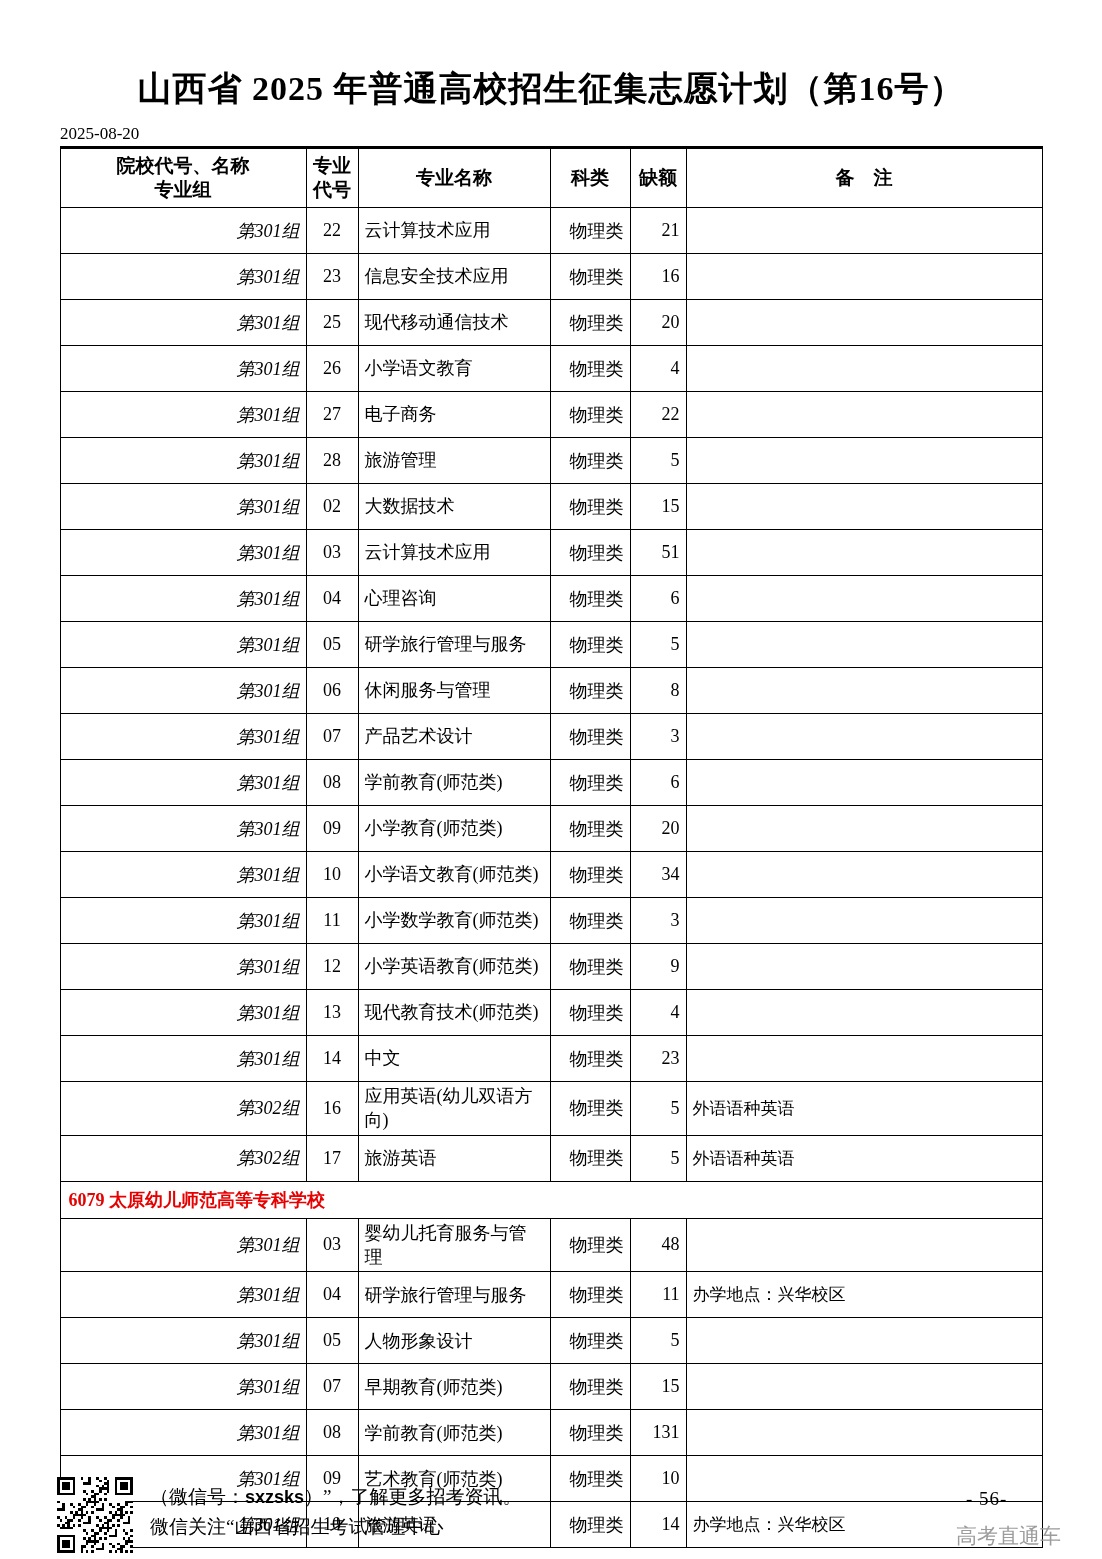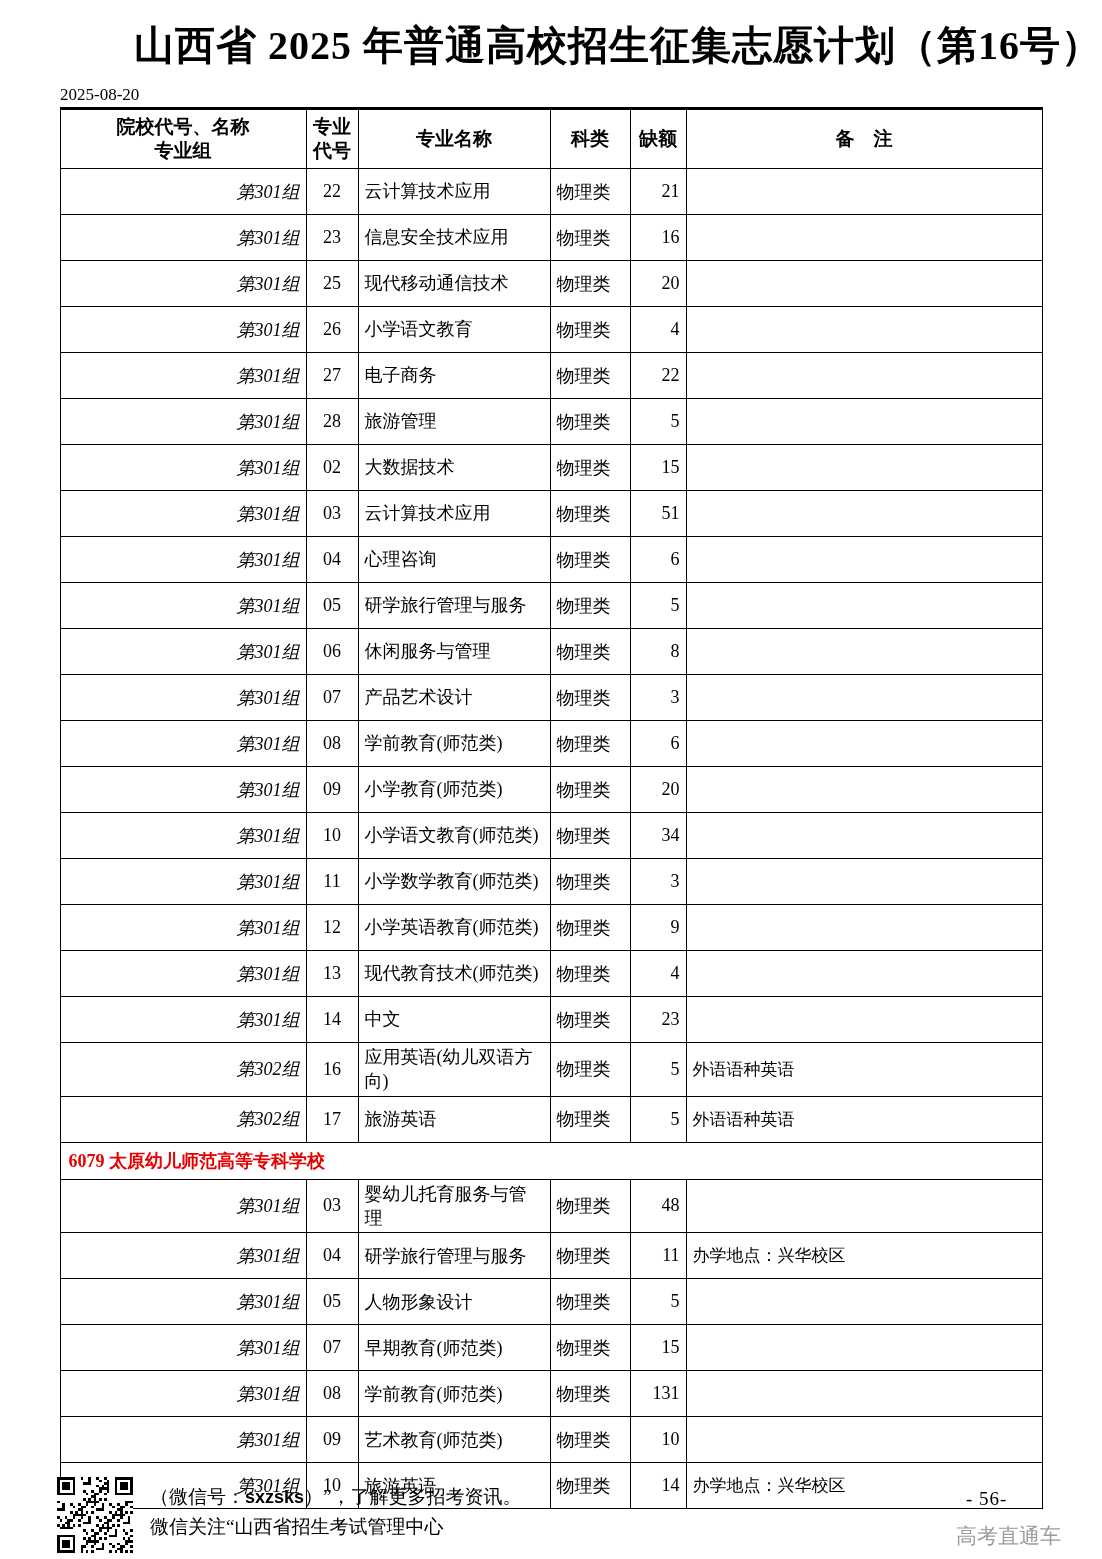--- a/index.html
+++ b/index.html
@@ -6,22 +6,22 @@
     --red:#e60000;
     --wm-gray:#9c9c9c;
   }
   html,body{margin:0;padding:0;}
   body{
     width:1102px;height:1559px;position:relative;overflow:hidden;
     background:#ffffff;color:#000;
     font-family:"Liberation Serif","DejaVu Serif",serif;
   }
   .title{
-    margin:0;padding-top:18px;text-align:right;
-    font-size:40px;font-weight:700;letter-spacing:1px;
+    margin:0;padding-top:66px;text-align:center;
+    font-size:34px;font-weight:700;letter-spacing:1px;
   }
   .date{
     width:982px;margin:12px auto 0;
     font-size:17px;padding-bottom:2px;
   }
   table.plan-table{
     width:982px;margin:0 auto;border-collapse:collapse;
     border-top:3px solid #000;table-layout:fixed;
   }
   th,td{border:1px solid #000;vertical-align:middle;}
@@ -31,21 +31,21 @@
   }
   tbody td{font-size:18px;}
   tr.section-row td{
     color:var(--red);font-weight:700;text-align:left;
     padding:3px 8px;height:30px;font-size:18px;
   }
   tr.data-row td{height:41px;padding:2px 6px;}
   td.cell-group{text-align:right;font-style:italic;}
   td.cell-code{text-align:center;}
   td.cell-major{text-align:left;line-height:1.35;}
-  td.cell-category{text-align:left;}
+  td.cell-category{text-align:right;}
   td.cell-vacancy{text-align:right;padding-right:7px;}
   td.cell-note{text-align:left;font-size:17px;padding-left:7px;}
   .qr{position:absolute;left:57px;top:1477px;width:76px;height:76px;}
   .wechat{
     position:absolute;left:150px;top:1482px;
     font-size:19px;line-height:1.6;
   }
   .wechat b{font-family:"Liberation Sans","DejaVu Sans",sans-serif;font-size:18px;}
   .page-num{
     position:absolute;left:966px;top:1488px;

